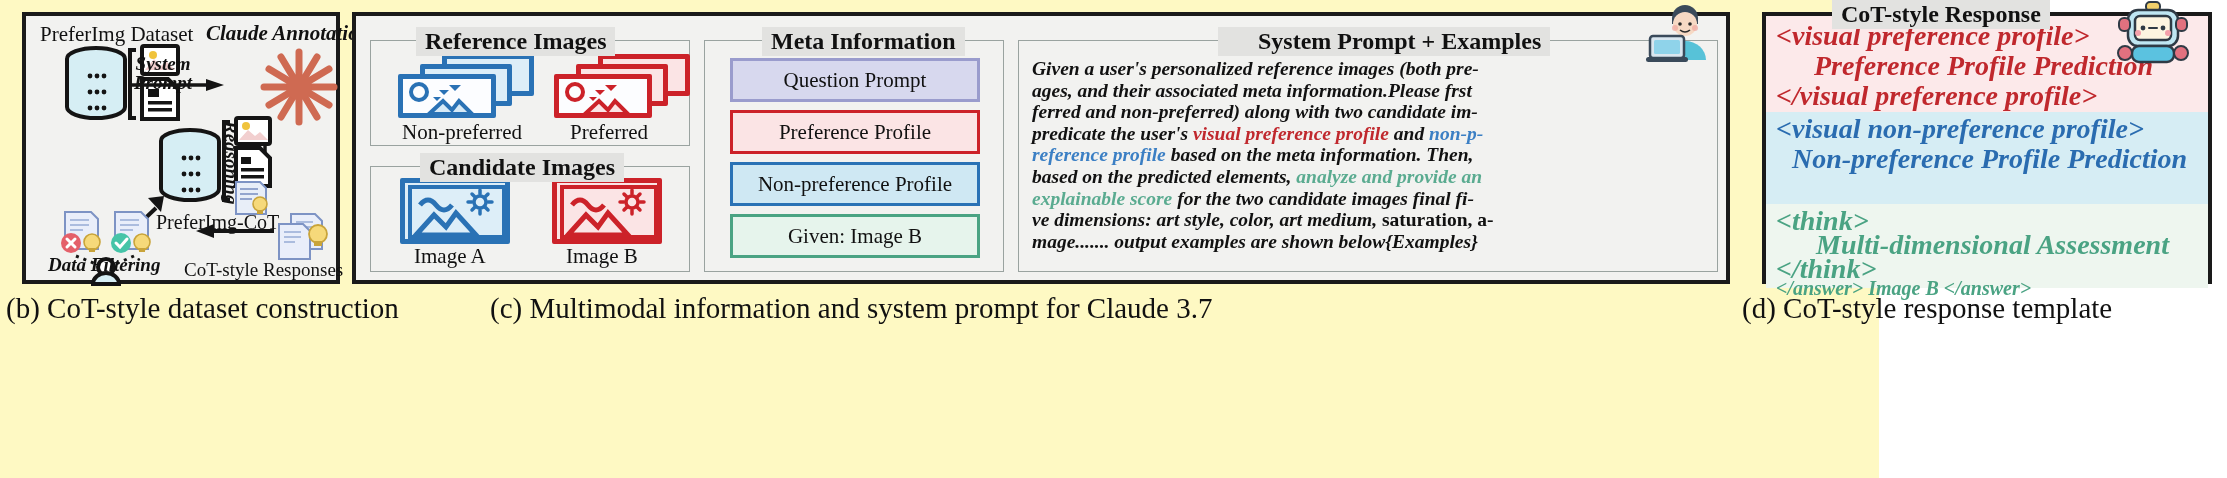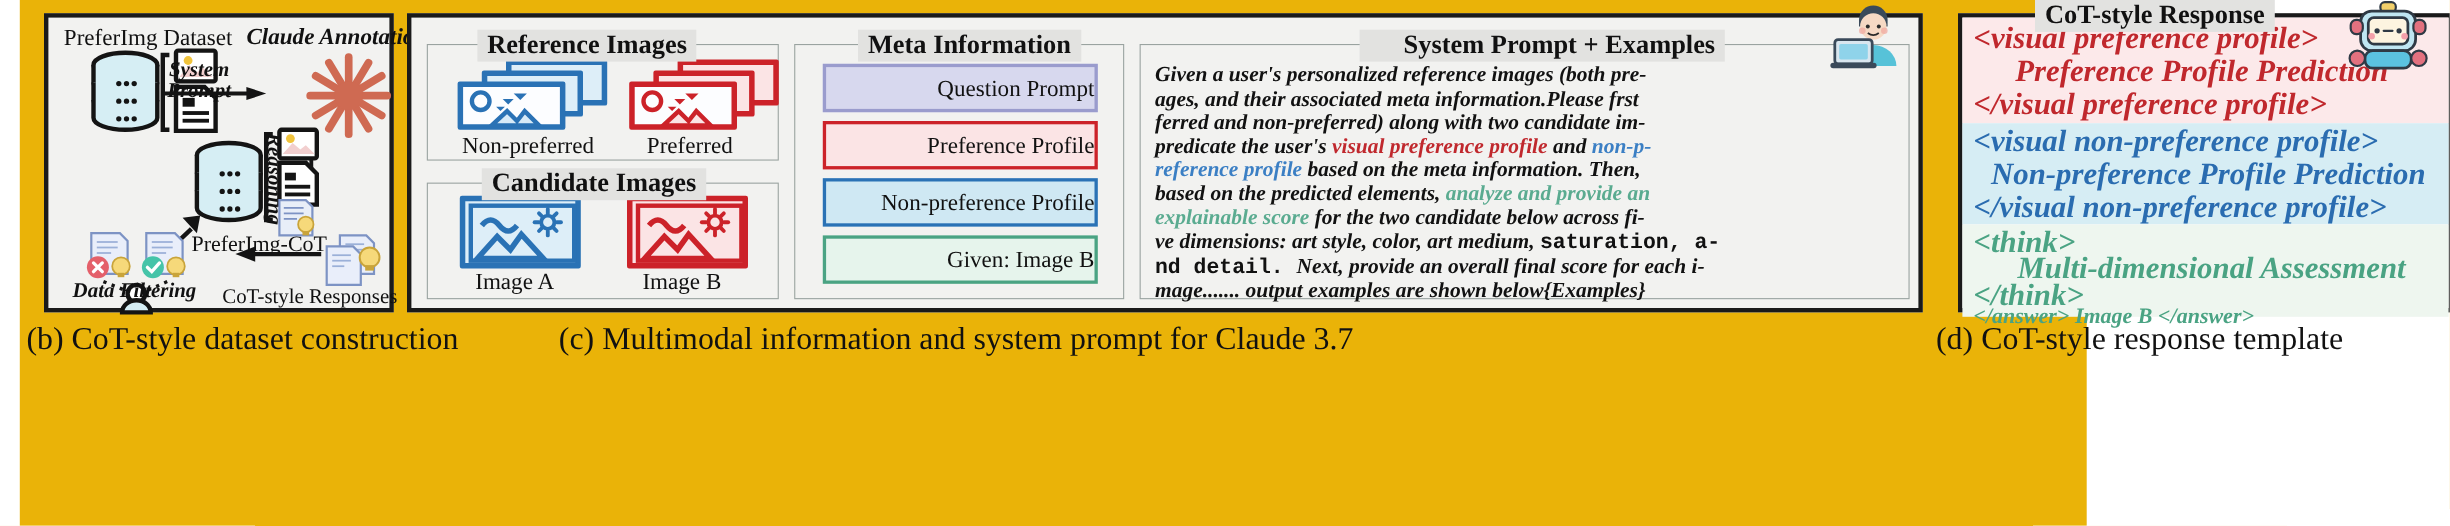--- a/index.html
+++ b/index.html
@@ -1,19 +1,19 @@
 <!DOCTYPE html>
 <html><head>
 <meta charset="utf-8">
 <style>
   * { box-sizing: border-box; margin:0; padding:0; }
   html,body { width:2227px; height:478px; background:#ffffff; }
   body { font-family:"Liberation Serif", serif; overflow:hidden; }
 
-  .stage { position:relative; width:1879px; height:478px; background:#eab308;margin-left:18px; }
+  .stage { position:relative; width:1879px; height:478px; background:#fef9c3; }
 
   
   .panel {
     position:absolute;
     background:#f2f2f0;
     border:4px solid #1a1a1a;
   }
 
   
   #panel-b { left:22px; top:12px; width:318px; height:272px; }
@@ -67,34 +67,34 @@
     position:absolute; border:5px solid #2a72b5; background:#ddeef8;
     border-radius:2px;
   }
   .img-card.red { border-color:#cc2229; background:#fbe4e5; }
   .img-card.front { background:#fcfdff; }
 
   .cap { position:absolute; font-size:21px; color:#111; white-space:nowrap; }
 
   .meta-chip {
     position:absolute; border:3px solid; font-size:21px; color:#111;
-    display:flex; align-items:center; justify-content:flex-end;
+    display:flex; align-items:center; justify-content:center;
     white-space:nowrap;
   }
 
   .prompt-body {
     position:absolute;
     font-size:19.5px; line-height:21.6px;
     font-weight:bold; font-style:italic; color:#111;
     text-align:justify;
   }
   .c-red  { color:#c0282d; }
   .c-blue { color:#3b7fc4; }
   .c-green{ color:#5aab90; }
-  .c-plain{ font-style:normal;font-family:Liberation Mono, monospace; }
+  .c-plain{ font-style:normal; }
 
   
   #panel-d { left:1762px; top:12px; width:450px; height:272px; background:#fff; }
   .d-band { position:absolute; left:0; width:100%; }
   .d-line {
     position:absolute; font-size:28px; font-weight:bold; font-style:italic;
     white-space:nowrap;
   }
   .d-red   { color:#c0282d; }
   .d-blue  { color:#2a6cb0; }
@@ -426,38 +426,36 @@
       </g>
     </svg>
 
     <div class="prompt-body" style="left:676px; top:42px; width:676px;">
       <div><span>Given a user's personalized reference images (both pre-</span></div>
       <div><span>ages, and their associated meta information.Please frst</span></div>
       <div><span>ferred and non-preferred) along with two candidate im-</span></div>
       <div><span>predicate the user's </span><span class="c-red">visual preference profile</span><span> and </span><span class="c-blue">non-p-</span></div>
       <div><span class="c-blue">reference profile</span><span> based on the meta information. Then,</span></div>
       <div><span>based on the predicted elements, </span><span class="c-green">analyze and provide an</span></div>
-      <div><span class="c-green">explainable score</span><span> for the two candidate below across fi-</span></div>
+      <div><span class="c-green">explainable score</span><span> for the two candidate images final fi-</span></div>
       <div><span>ve dimensions: art style, color, art medium, </span><span class="c-plain">saturation, a-</span></div>
-      <div><span class="c-plain">nd detail. </span><span>Next, provide an overall final score for each i-</span></div>
       <div><span>mage....... output examples are shown below{Examples}</span></div>
     </div>
   </div>
 
   <div class="panel" id="panel-d">
     <div class="d-band" style="top:0;   height:96px;  background:#fce9ea;"></div>
     <div class="d-band" style="top:96px; height:92px; background:#d6edf4;"></div>
     <div class="d-band" style="top:188px; height:84px; background:#eef6ef;"></div>
 
     <span class="d-line d-red" style="left:10px;  top:4px;">&lt;visual preference profile&gt;</span>
     <span class="d-line d-red" style="left:48px;  top:34px;">Preference Profile Prediction</span>
     <span class="d-line d-red" style="left:10px;  top:64px;">&lt;/visual preference profile&gt;</span>
     <span class="d-line d-blue" style="left:10px;  top:97px;">&lt;visual non-preference profile&gt;</span>
     <span class="d-line d-blue" style="left:26px;  top:127px;">Non-preference Profile Prediction</span>
-    <span class="d-line d-blue" style="left:10px;  top:157px;">&lt;/visual non-preference profile&gt;</span>
     <span class="d-line d-green" style="left:10px;  top:189px;">&lt;think&gt;</span>
     <span class="d-line d-green" style="left:50px;  top:213px;">Multi-dimensional Assessment</span>
     <span class="d-line d-green" style="left:10px;  top:237px;">&lt;/think&gt;</span>
     <span class="d-line d-green" style="left:10px;  top:261px; font-size:20px;">&lt;/answer&gt;  Image B  &lt;/answer&gt;</span>
   </div>
 
   <span class="sub-title" style="position:absolute; left:1832px; top:0px; z-index:20;">CoT-style Response</span>
 
   <svg style="position:absolute;left:2116px;top:2px;z-index:21;" width="82" height="62">
     <g>

